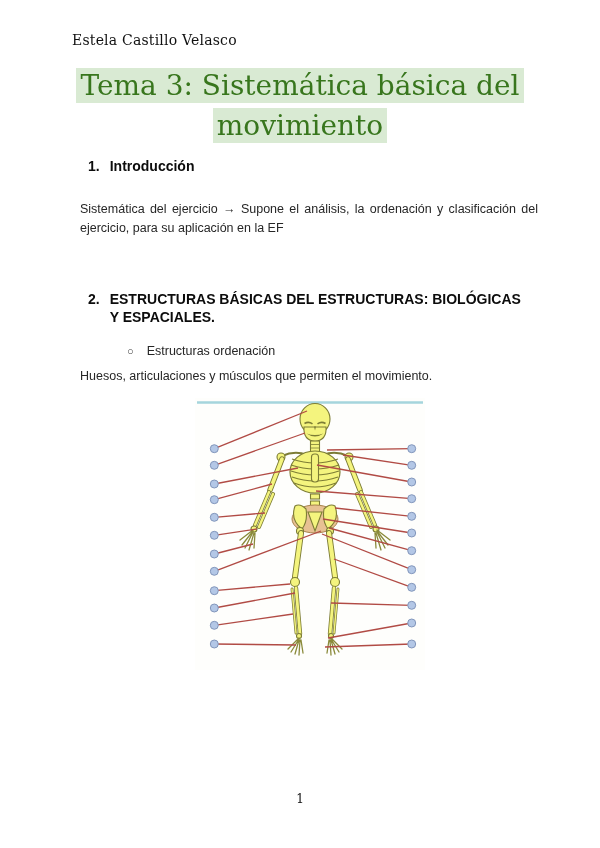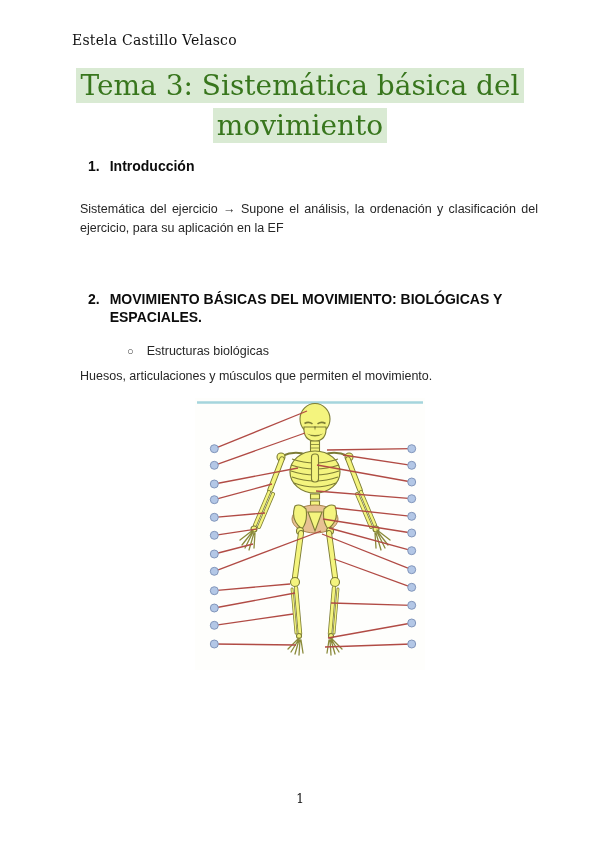--- a/index.html
+++ b/index.html
@@ -65,26 +65,26 @@
 
   <div class="sec-heading sec1-heading">
     <span class="num">1.</span>
     <span class="htext">Introducción</span>
   </div>
 
   <p class="body-para para1">Sistemática del ejercicio → Supone el análisis, la ordenación y clasificación del ejercicio, para su aplicación en la EF</p>
 
   <div class="sec-heading sec2-heading">
     <span class="num">2.</span>
-    <span class="htext">MOVIMIENTO BÁSICAS DEL MOVIMIENTO: BIOLÓGICAS Y ESPACIALES.</span>
+    <span class="htext">ESTRUCTURAS BÁSICAS DEL ESTRUCTURAS: BIOLÓGICAS Y ESPACIALES.</span>
   </div>
 
   <div class="bullet-row">
     <span class="b-sym">○</span>
-    <span>Estructuras biológicas</span>
+    <span>Estructuras ordenación</span>
   </div>
 
   <p class="body-para para3">Huesos, articulaciones y músculos que permiten el movimiento.</p>
 
   <div class="figure-wrap">
     <svg viewBox="0 0 230 272" width="230" height="272" xmlns="http://www.w3.org/2000/svg">
       <rect width="230" height="272" fill="#fefefc"></rect>
       <line x1="2" y1="4.5" x2="228" y2="4.5" stroke="#a5d5dd" stroke-width="2.6"></line>
 
       <g>

